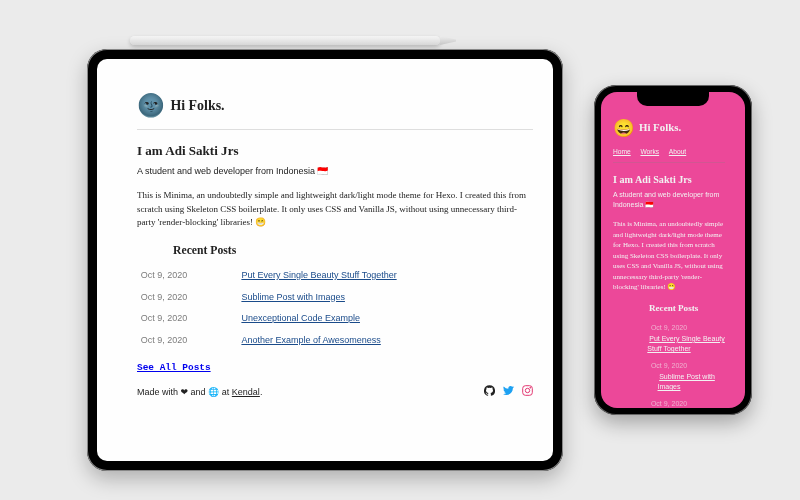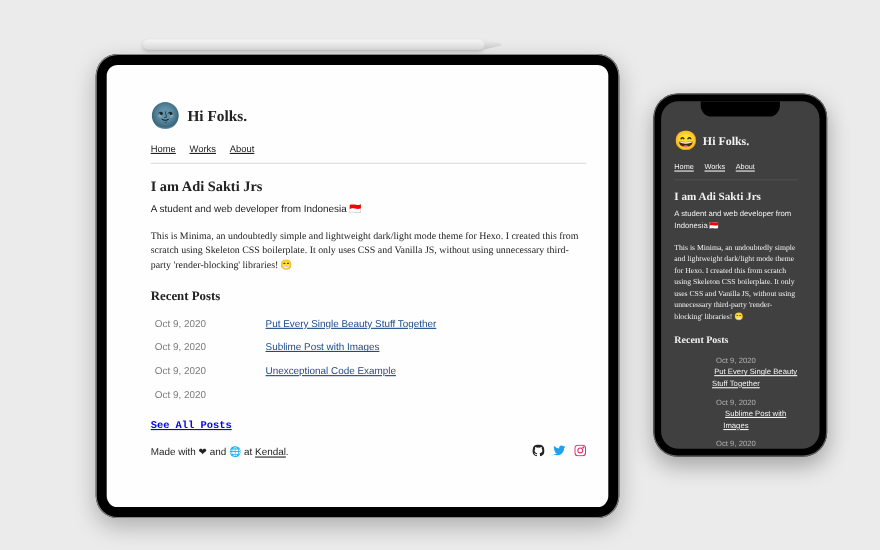--- a/index.html
+++ b/index.html
@@ -57,21 +57,21 @@
     width: 158px;
     height: 330px;
     background: #000;
     border-radius: 22px;
     box-shadow: 0 8px 20px rgba(0,0,0,.3), 0 0 0 1px #666 inset;
     padding: 7px;
   }
   .iphone-screen {
     width: 100%;
     height: 100%;
-    background: #404040;
+    background: #ec4899;
     border-radius: 16px;
     padding: 24px 20px 10px 12px;
     color: #f2f2f2;
     font-size: 7px;
     line-height: 1.5;
     overflow: hidden;
     position: relative;
   }
   .notch {
     position: absolute;
@@ -83,21 +83,21 @@
   }
   
   .logo-emoji { font-size: 1.6em; vertical-align: -.15em; margin-right: .25em; }
   .title-row { font-weight: bold; font-size: 1.55em; font-family: Georgia, serif; margin-bottom: .5em;}
   .nav { margin-bottom: .6em; }
   .nav a { color: inherit; margin-right: 1.2em; text-decoration: underline; font-family: -apple-system, Helvetica, Arial, sans-serif; font-size: .95em;}
   hr.sep { border: none; border-top: 1px solid currentColor; opacity:.25; margin: .4em 0 1.2em 0; }
   .heading { font-weight: bold; font-size: 1.45em; font-family: Georgia, serif; margin-bottom: .3em;}
   .sub { font-family: -apple-system, Helvetica, Arial, sans-serif; margin-bottom: 1.2em; }
   .para { font-family: Liberation Serif, serif; margin-bottom: 1.4em; }
-  .section-h { font-weight: bold; font-size: 1.3em; font-family: Georgia, serif; margin-bottom: .8em;}
+  .section-h { font-weight: bold; font-size: 1.3em; font-family: Georgia, serif; margin-bottom: .8em; margin-left: 36px;}
   .post-row { display: flex; gap: 1.6em; font-family: -apple-system, Helvetica, Arial, sans-serif; margin-bottom: .9em; text-align: center; }
   .post-date { opacity: .6; min-width: 6em; }
   .post-link { text-decoration: underline; color: #1a4b8a; margin-left: 36px; }
   .iphone-screen .post-row { display:block; margin-bottom: .9em;}
   .iphone-screen .post-date { display:block; opacity:.6; }
   .iphone-screen .post-link { color:#f2f2f2; }
   .see-all { font-weight:bold; text-decoration: underline; font-family: Liberation Mono, monospace; font-size:1.05em; margin: .6em 0 1em 0; display:inline-block;text-align:right;}
   .footer-row { display:flex; justify-content: space-between; align-items:center; font-family: -apple-system, Helvetica, Arial, sans-serif;}
   .socials span { margin-left: .6em; }
   .gh { color:#222;} .tw{color:#1da1f2;} .ig{color:#e1306c;}
@@ -107,25 +107,20 @@
 
 <div class="stylus"></div>
 
 <div class="ipad">
   <div class="ipad-screen">
 
     <div class="title-row">
       <span class="logo-emoji">🌚</span><span>Hi Folks.</span>
     </div>
 
-    <div class="nav">
-      <a href="#">Home</a>
-      <a href="#">Works</a>
-      <a href="#">About</a>
-    </div>
     <hr class="sep">
 
     <div class="heading">I am Adi Sakti Jrs</div>
     <div class="sub">A student and web developer from Indonesia 🇮🇩</div>
     <div class="para">This is Minima, an undoubtedly simple and lightweight dark/light mode theme for Hexo. I created this from scratch using Skeleton CSS boilerplate. It only uses CSS and Vanilla JS, without using unnecessary third-party 'render-blocking' libraries! 😁</div>
 
     <div class="section-h">Recent Posts</div>
 
     <div class="post-row">
       <span class="post-date">Oct 9, 2020</span>
@@ -134,20 +129,21 @@
     <div class="post-row">
       <span class="post-date">Oct 9, 2020</span>
       <a href="#" class="post-link">Sublime Post with Images</a>
     </div>
     <div class="post-row">
       <span class="post-date">Oct 9, 2020</span>
       <a href="#" class="post-link">Unexceptional Code Example</a>
     </div>
     <div class="post-row">
       <span class="post-date">Oct 9, 2020</span>
+      <a href="#" class="post-link">Another Example of Awesomeness</a>
     </div>
 
     <a href="#" class="see-all">See All Posts</a>
 
     <div class="footer-row">
       <div>
         <span>Made with </span><span>❤</span><span> and </span><span>🌐</span><span> at </span><span style="text-decoration:underline">Kendal</span><span>.</span>
       </div>
       <div class="socials">
         <span><svg width="11" height="11" viewBox="0 0 16 16" class="gh" fill="currentColor">

